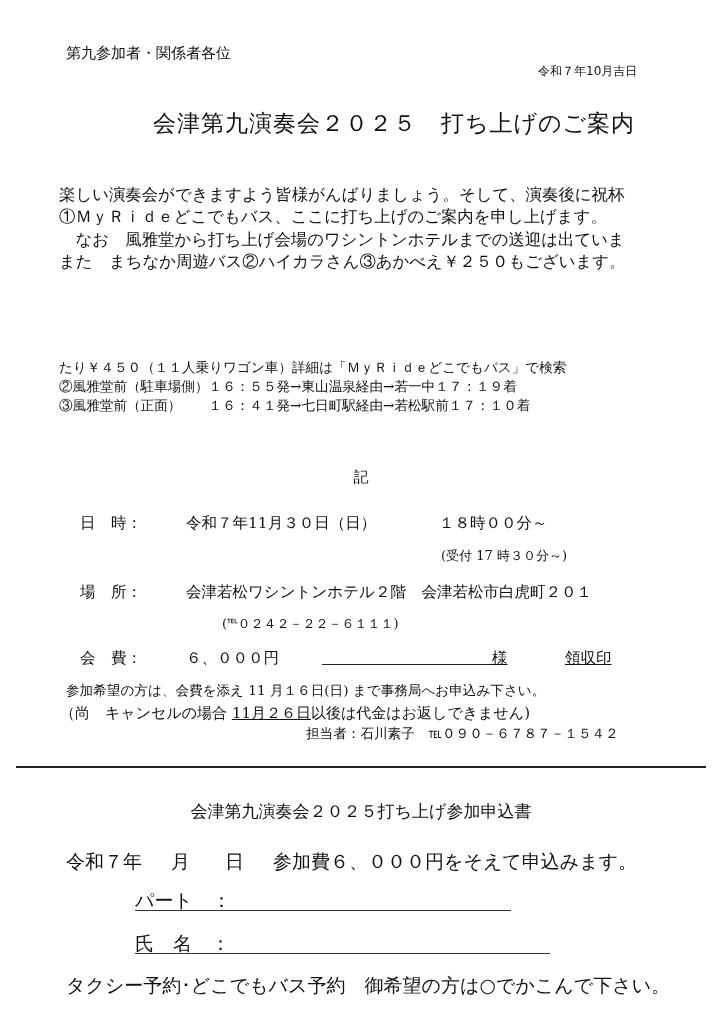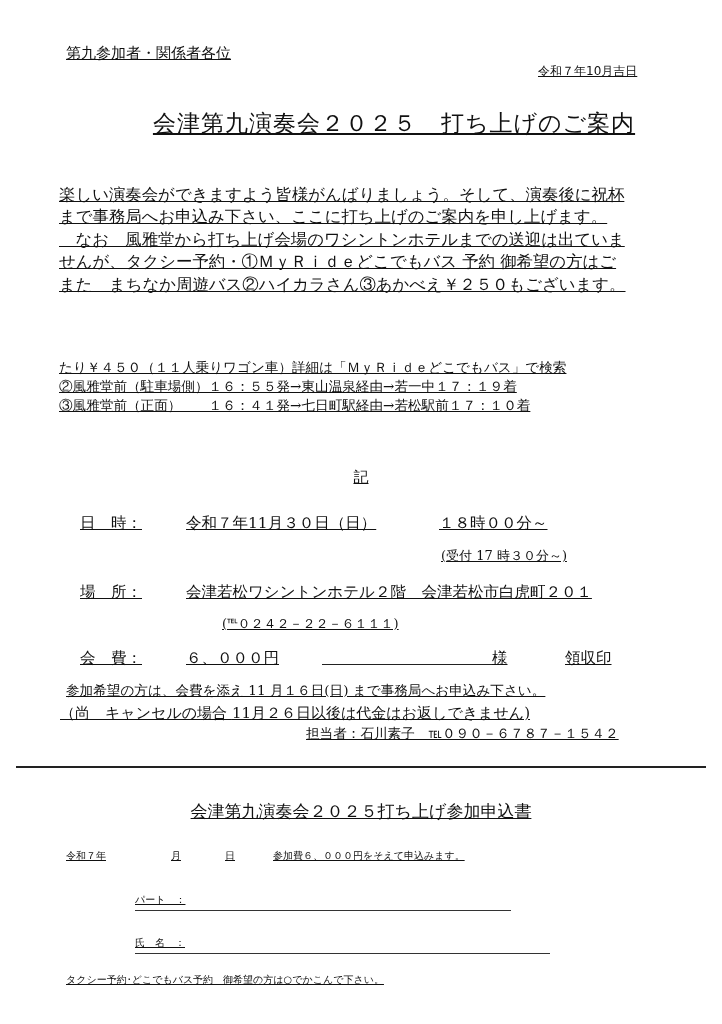--- a/index.html
+++ b/index.html
@@ -1,53 +1,52 @@
 <!DOCTYPE html>
 <html><head>
 <meta charset="utf-8">
 <style>
   html, body { margin: 0; padding: 0; }
   body {
     width: 722px; height: 1024px; background: #ffffff; color: #111;
     font-family: "DejaVu Serif", "Liberation Serif", serif;
     position: relative; overflow: hidden;
   }
-  .abs { position: absolute; white-space: nowrap; text-decoration: underline; }
+  .abs { position: absolute; white-space: nowrap; }
   .addressee { left: 66px; top: 44px; font-size: 15px; font-family: "DejaVu Sans", sans-serif; }
   .date { left: 538px; top: 48px; font-size: 12px; font-family: "DejaVu Sans", sans-serif; margin-top: 15px; }
   .title { left: 0; width: 722px; top: 108px; text-align: center; font-size: 23px; letter-spacing: 1px; padding-left: 33px; }
   .para { left: 59px; top: 184px; font-size: 16.4px; line-height: 22.4px; white-space: normal; width: 620px; }
   .para p { margin: 0; white-space: nowrap; }
   .notes { left: 59px; top: 358px; font-size: 13.6px; line-height: 19.2px; }
   .notes p { margin: 0; white-space: nowrap; }
   .ki { left: 0; width: 722px; top: 468px; text-align: center; font-size: 15px; }
   .row-label { font-size: 15.5px; }
   .lbl { left: 80px; }
   .val { left: 186px; }
   .small { font-size: 13px; }
   .ul { text-decoration: underline; }
   .blankline { border-bottom: 1.5px solid #222; display: inline-block; }
   .divider { left: 16px; top: 766px; width: 690px; height: 0; border-top: 2px solid #222; }
   .form-title { left: 0; width: 722px; top: 800px; text-align: center; font-size: 17px; }
-  .form-line { font-size: 10px; }
+  .form-line { font-size: 19px; }
   .field { border-bottom: 1.5px solid #333; height: 22px; }
 </style>
 </head>
 <body>
 
 <div class="abs addressee">第九参加者・関係者各位</div>
 <div class="abs date">令和７年10月吉日</div>
 
 <div class="abs title">会津第九演奏会２０２５　打ち上げのご案内</div>
 
 <div class="abs para">
   <p>楽しい演奏会ができますよう皆様がんばりましょう。そして、演奏後に祝杯</p>
-  <p>まで事務局へお申込み下さい、ここに打ち上げのご案内を申し上げます。</p>
+  <p>①ＭｙＲｉｄｅどこでもバス、ここに打ち上げのご案内を申し上げます。</p>
   <p>　なお　風雅堂から打ち上げ会場のワシントンホテルまでの送迎は出ていま</p>
-  <p>せんが、タクシー予約・①ＭｙＲｉｄｅどこでもバス 予約 御希望の方はご</p>
   <p>また　まちなか周遊バス②ハイカラさん③あかべえ￥２５０もございます。</p>
 </div>
 
 <div class="abs notes">
   <p>たり￥４５０（１１人乗りワゴン車）詳細は「ＭｙＲｉｄｅどこでもバス」で検索</p>
   <p>②風雅堂前（駐車場側）１６：５５発→東山温泉経由→若一中１７：１９着</p>
   <p>③風雅堂前（正面）　　１６：４１発→七日町駅経由→若松駅前１７：１０着</p>
 </div>
 
 <div class="abs ki">記</div>

